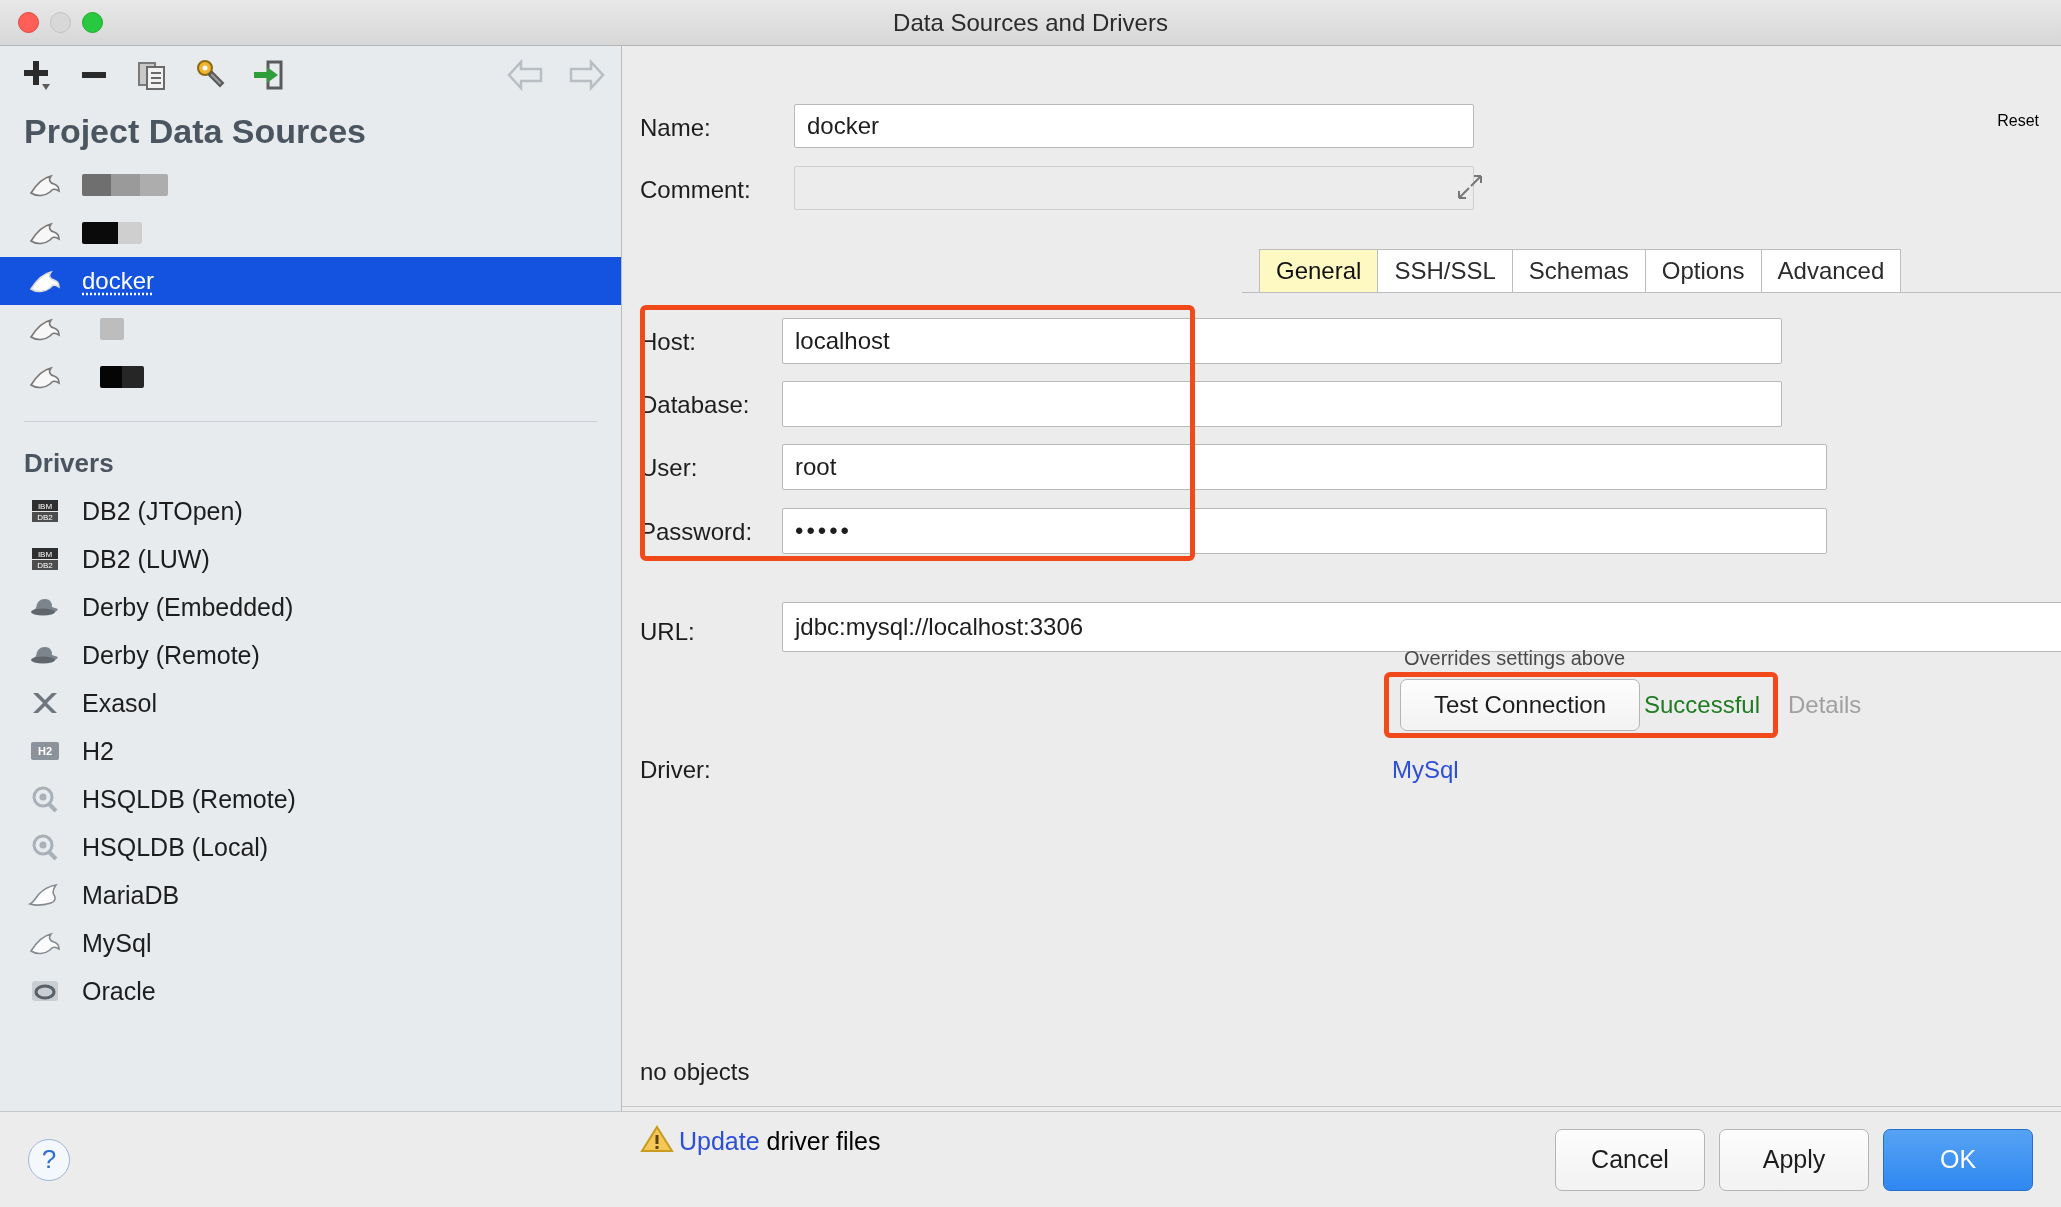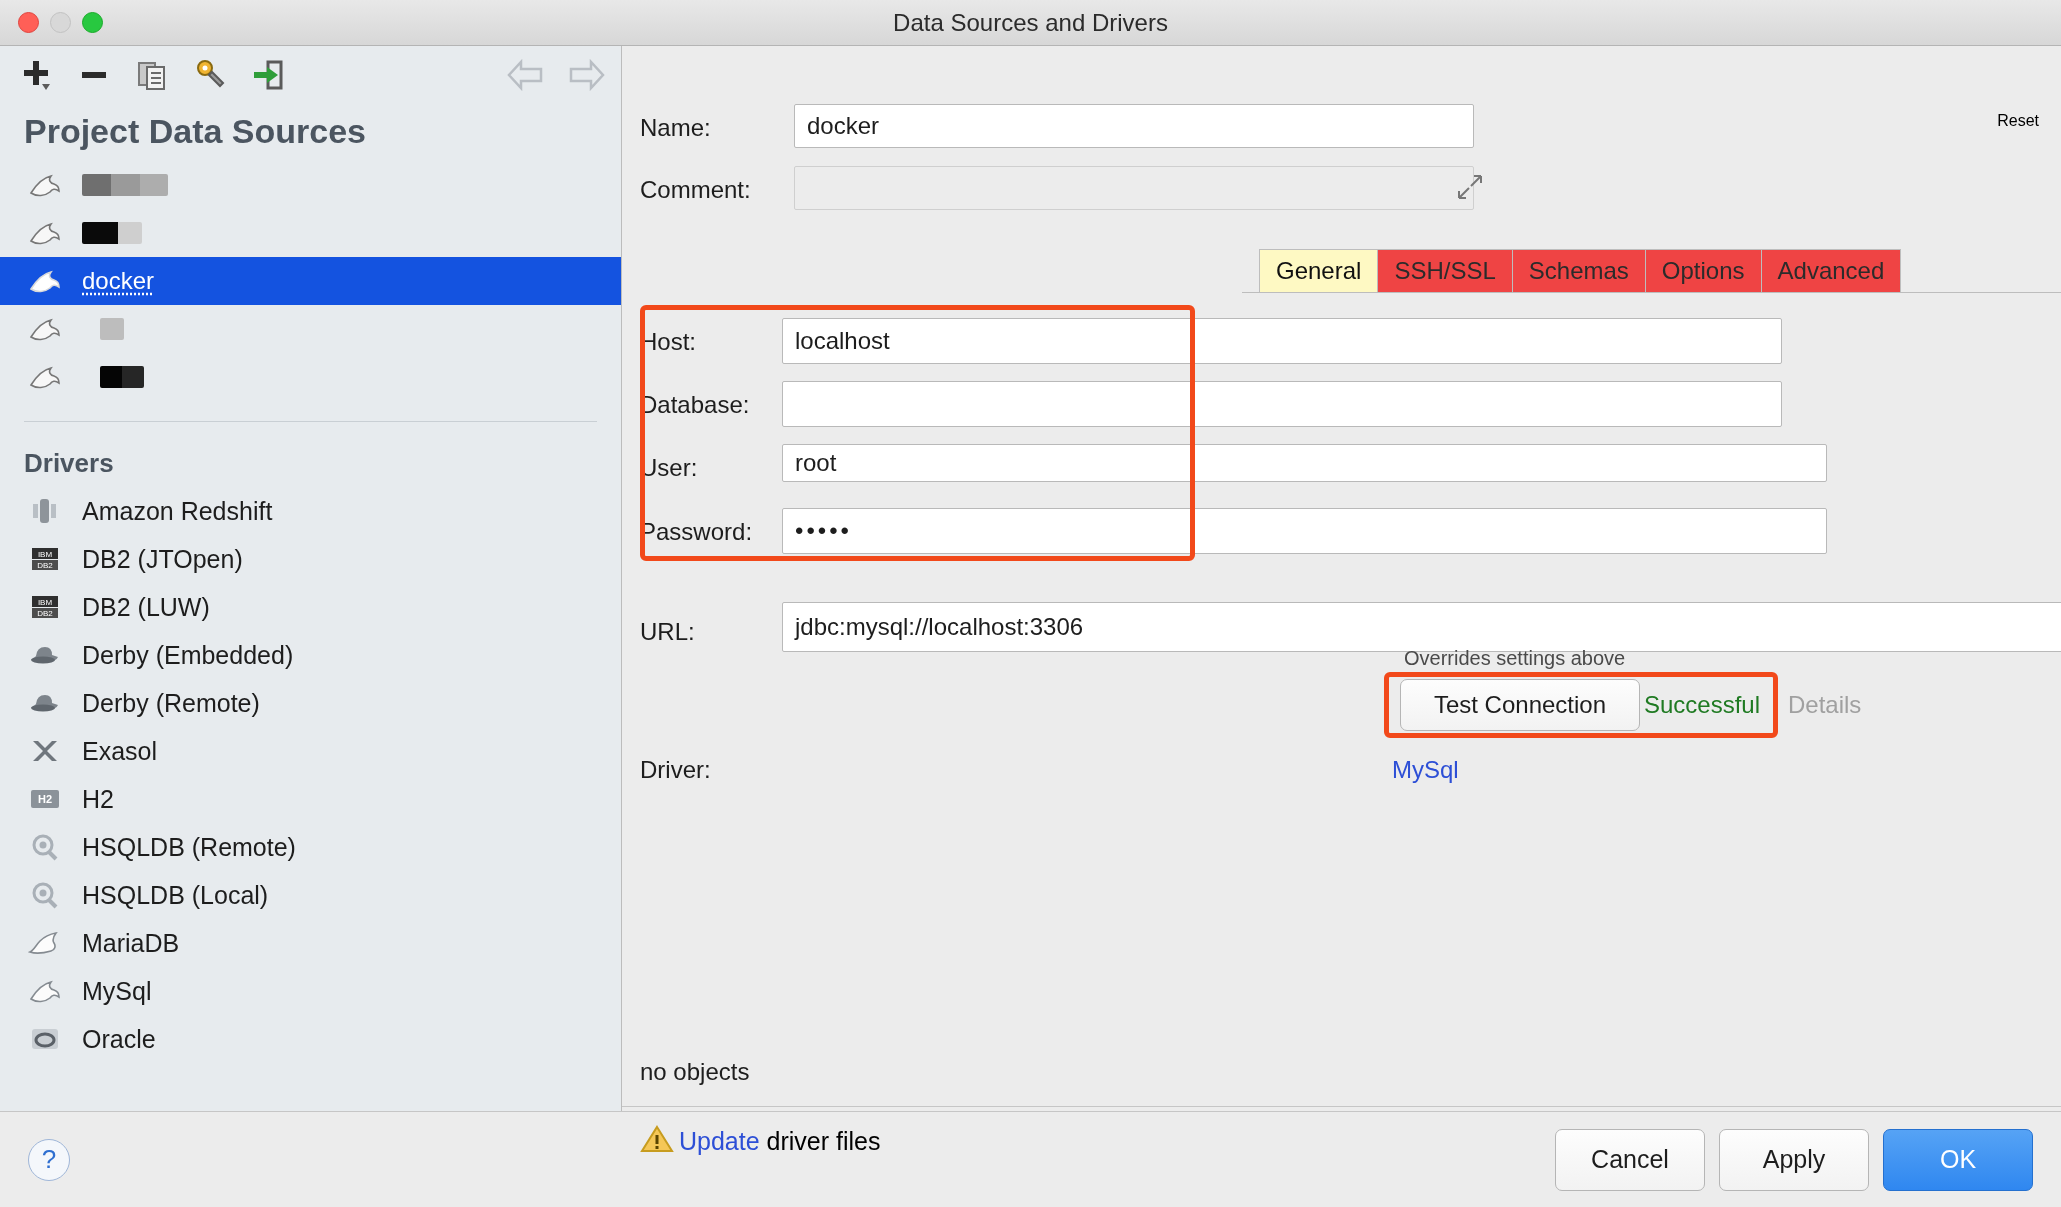--- a/index.html
+++ b/index.html
@@ -78,21 +78,21 @@
 
   
   .abs { position: absolute; }
 
   .tabs {
     position: absolute; left: 637px; top: 203px;
     display: flex; align-items: flex-end; height: 44px;
   }
   .tab {
     font-size: 24px; color: #2b2b2b; padding: 6px 16px 8px 16px;
-    background: #ef4444; border: 1px solid #bdbdbd; border-bottom: none;
+    background: #ffffff; border: 1px solid #bdbdbd; border-bottom: none;
     border-left: none; height: 44px; display: flex; align-items: center;
   }
   .tab:first-child { border-left: 1px solid #bdbdbd; }
   .tab.active { background: #fef9c3; color: #111; }
   .tabline { position: absolute; left: 620px; right: 0; top: 246px; height: 1px; background: #bdbdbd; }
 
   .redbox { position: absolute; border: 5px solid #f2491a; border-radius: 6px; pointer-events: none; }
 
   .link { color: #2d4fd6; }
   .green { color: #1f7a22; }
@@ -236,30 +236,20 @@
         </div>
 
       </div>
 
       <div class="sep"></div>
 
       <div class="drivers-title">Drivers</div>
 
       <div class="drv-scroll">
 
-        <div class="drv-row">
-          <span class="drv-icon">
-            <svg width="30" height="28" viewBox="0 0 30 28">
-              <rect x="3" y="7" width="5" height="14" fill="#b9bfc5"></rect>
-              <rect x="10" y="2" width="9" height="24" rx="3" fill="#8e949a"></rect>
-              <rect x="21" y="7" width="5" height="14" fill="#b9bfc5"></rect>
-            </svg>
-          </span>
-          <span class="drv-label">Amazon Redshift</span>
-        </div>
 
 
         <div class="drv-row">
           <span class="drv-icon">
             <svg width="30" height="28" viewBox="0 0 30 28">
               <rect x="2" y="3" width="26" height="11" fill="#2f2f2f"></rect>
               <rect x="2" y="15" width="26" height="10" fill="#4d4d4d"></rect>
               <text x="15" y="12" font-size="8" fill="#fff" text-anchor="middle" font-family="Liberation Sans">IBM</text>
               <text x="15" y="23" font-size="8" fill="#fff" text-anchor="middle" font-family="Liberation Sans">DB2</text>
             </svg>
@@ -396,21 +386,21 @@
       </div>
       <div class="tabline"></div>
 
       <div class="abs lbl" style="left:18px; top:282px;">Host:</div>
       <div class="abs textfield" style="left:160px; top:272px; width:1000px; height:46px;">localhost</div>
 
       <div class="abs lbl" style="left:18px; top:345px;">Database:</div>
       <div class="abs textfield" style="left:160px; top:335px; width:1000px; height:46px;"></div>
 
       <div class="abs lbl" style="left:18px; top:408px;">User:</div>
-      <div class="abs textfield" style="left:160px; top:398px; width:1045px; height:38px;">root</div>
+      <div class="abs textfield" style="left:160px; top:398px; width:1045px; height:46px;">root</div>
 
       <div class="abs lbl" style="left:18px; top:472px;">Password:</div>
       <div class="abs textfield" style="left:160px; top:462px; width:1045px; height:46px; letter-spacing:3px;">•••••</div>
 
       <div class="redbox" style="left:18px; top:259px; width:555px; height:256px;"></div>
 
       <div class="abs lbl" style="left:18px; top:572px;">URL:</div>
       <div class="abs textfield" style="left:160px; top:556px; width:1706px; height:50px;">jdbc:mysql://localhost:3306</div>
 
       <div class="abs" style="left:782px; top:601px; font-size:20px; color:#4a4a4a;">Overrides settings above</div>

